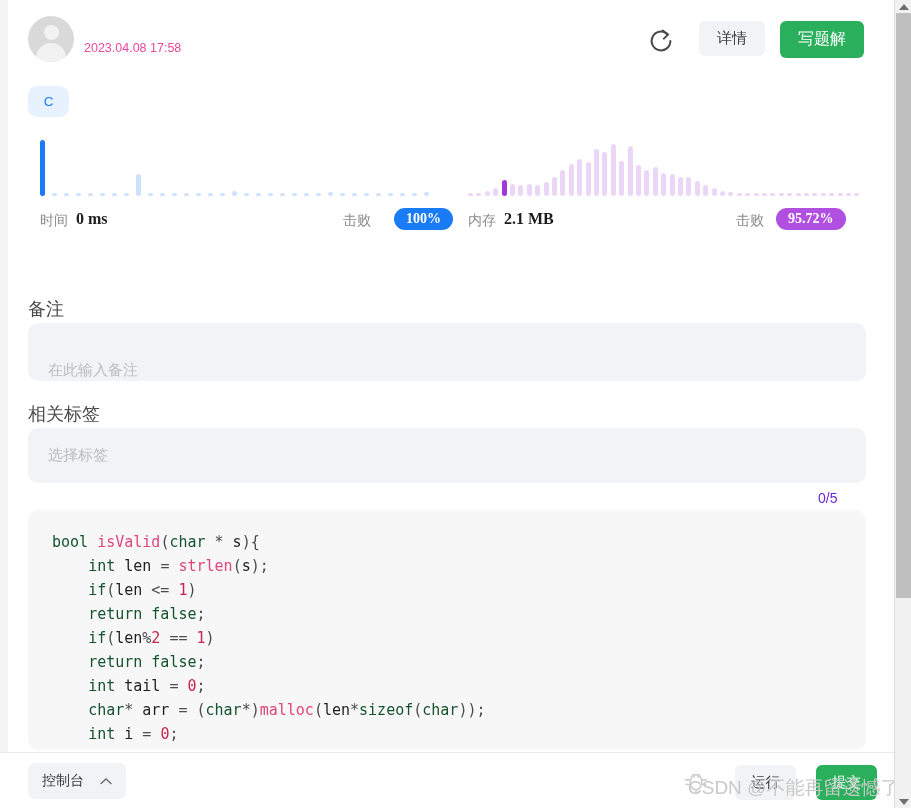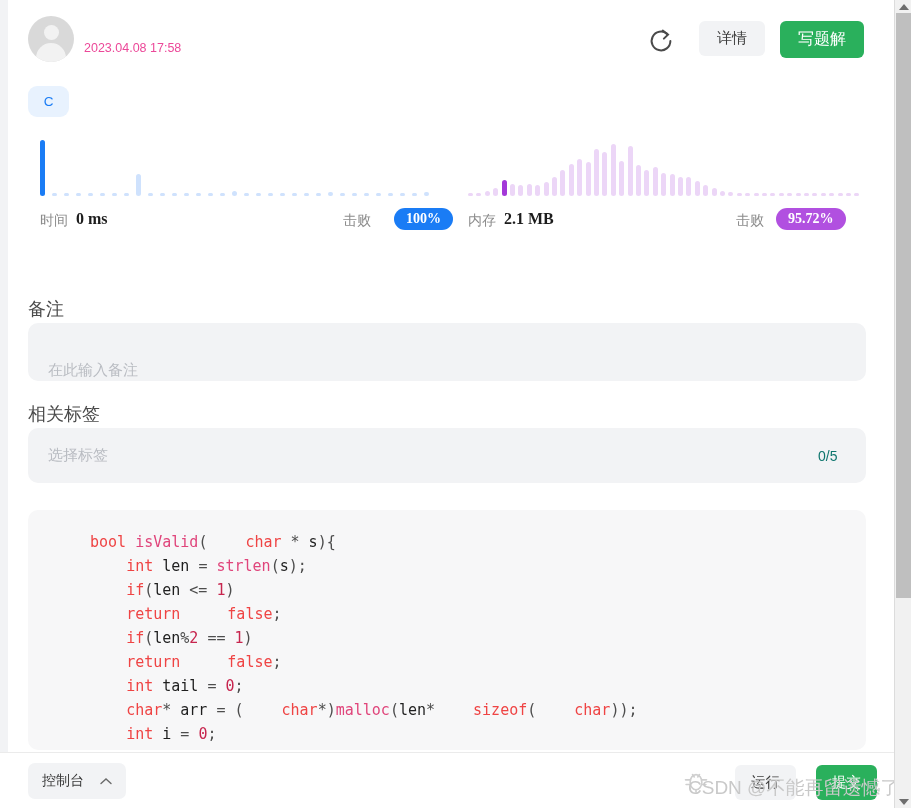--- a/index.html
+++ b/index.html
@@ -110,42 +110,42 @@
   .field-label {
     position:absolute; font-size:18px; color:#4a4a4a;
   }
   .field-box {
     position:absolute; background:#f2f3f5; border:none; border-radius:10px;
   }
   .placeholder {
     position:absolute; font-size:15px; color:#b9bcc2;
   }
   .counter {
-    position:absolute; font-size:14px; color:#0f766e;
+    position:absolute; font-size:14px; color:#6d28d9;margin-top:42px;
   }
   .notes-label { left:28px; top:297px; }
   .notes-box   { left:28px; top:323px; width:838px; height:58px; }
   .notes-ph    { left:48px; top:361px; }
   .tags-label  { left:28px; top:402px; }
   .tags-box    { left:28px; top:428px; width:838px; height:55px; }
   .tags-ph     { left:48px; top:446px; }
   .tags-count  { left:818px; top:448px; }
 
   
   .code-panel {
     position:absolute; left:28px; top:510px; width:838px; height:240px;
     background:#f7f7f8; border-radius:10px; overflow:hidden;
   }
   .code-pre {
     position:absolute; left:24px; top:20px;
     font-family:"DejaVu Sans Mono", "Liberation Mono", monospace;
     font-size:15px; line-height:24px;
     white-space:pre; color:#1f1f1f;
   }
-  .k  { color:#ef4444;margin-left:38px; }
+  .k  { color:#14532d; }
   .fn { color:#e0457b; }
   .n  { color:#c7254e; }
   .op { color:#4d4d4d; }
 
   
   .bottom-bar {
     position:absolute; left:0; top:752px; width:894px; height:56px;
     background:#ffffff; border-top:1px solid #ebebeb;
   }
   .console-btn {

